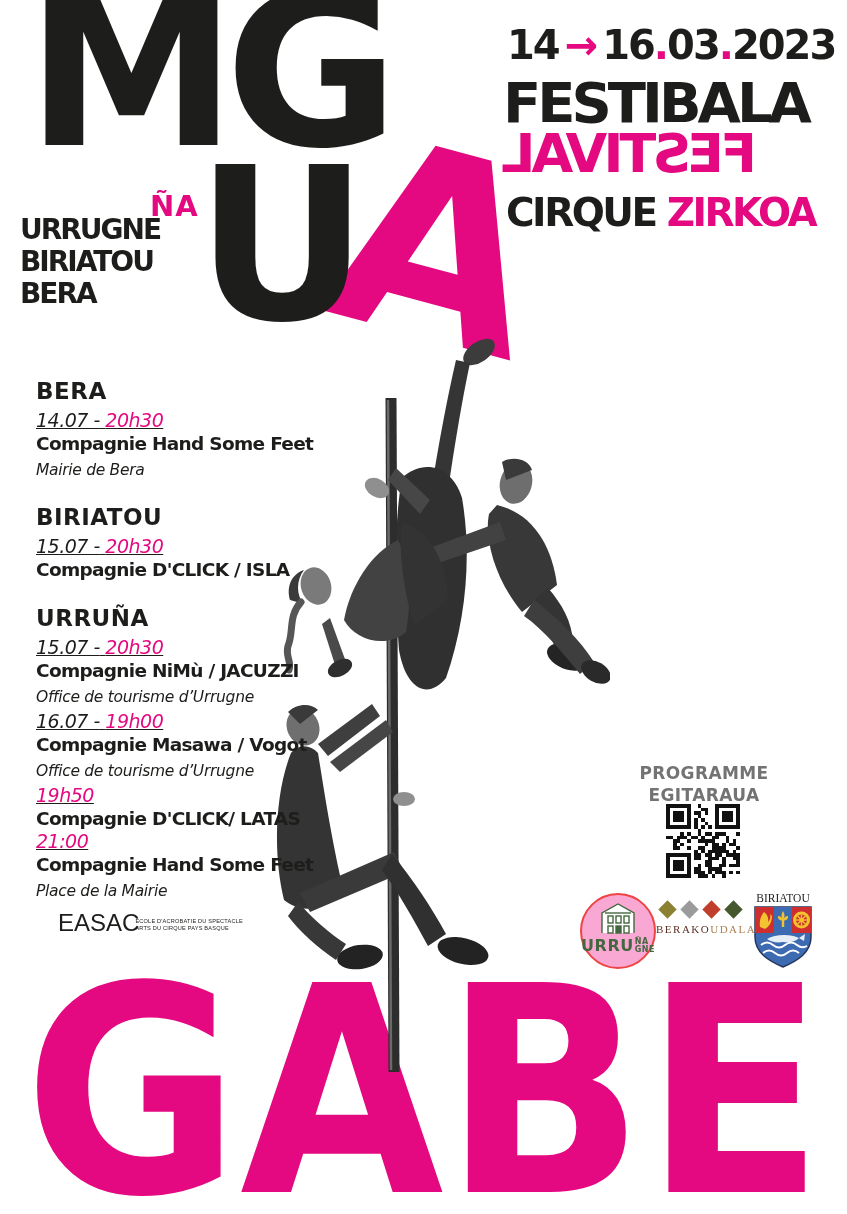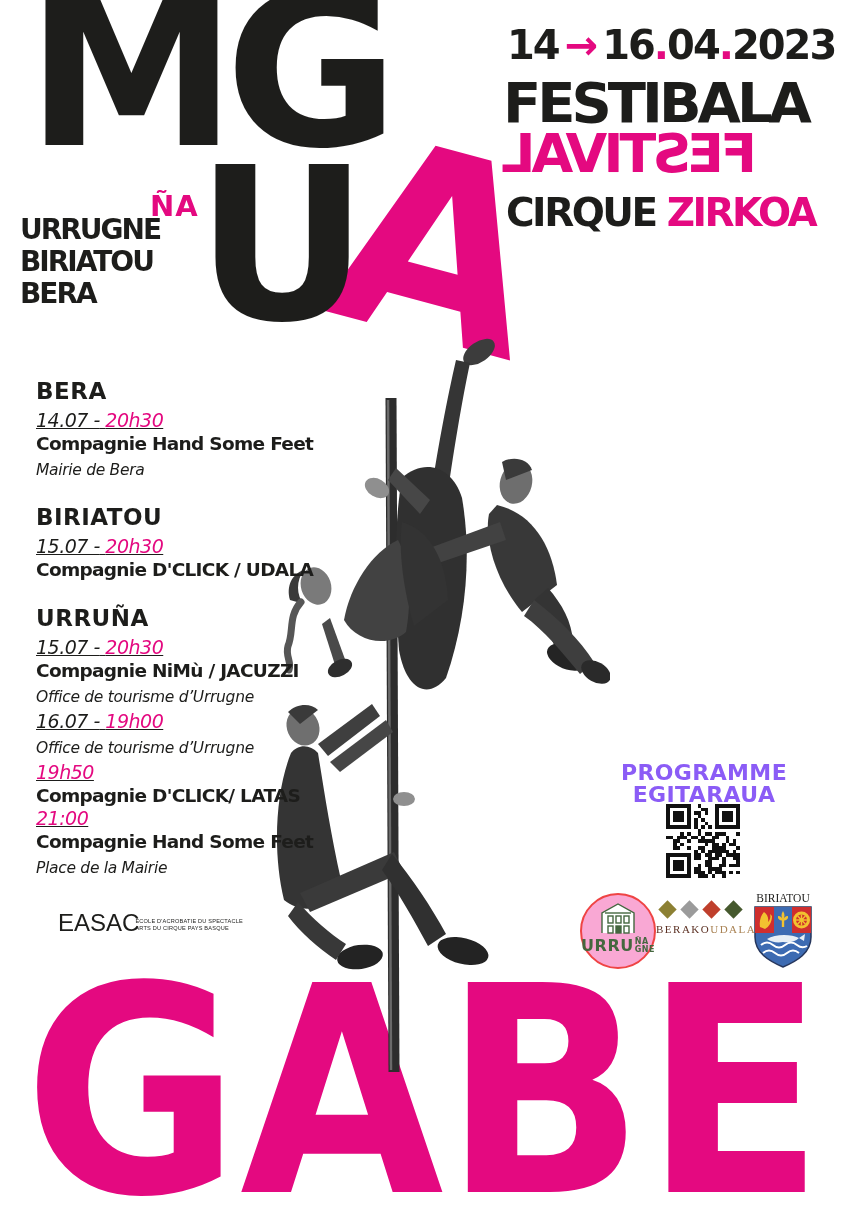--- a/index.html
+++ b/index.html
@@ -24,22 +24,22 @@
             display:inline-block;transform:scaleX(-1);z-index:3;}
   .cirque{left:506px;top:190px;font-size:39px;font-weight:bold;letter-spacing:-2.5px;white-space:nowrap;z-index:3;}
   
   .schedule{left:36px;top:378px;width:270px;z-index:4;}
   .sec{margin-bottom:25px;}
   .sec-title{font-size:23px;font-weight:bold;letter-spacing:.5px;margin:0 0 5px 0;}
   .ev-when{font-size:19px;font-style:italic;margin:1px 0 1px 0;letter-spacing:-.5px;text-decoration:underline;}
   .ev-co{font-size:18.5px;font-weight:bold;margin:2px 8px 0 0;letter-spacing:-.7px;white-space:nowrap;}
   .ev-venue{font-size:15.5px;font-style:italic;margin:7px 0 4px 0;letter-spacing:-.3px;}
   
-  .programme{left:618px;top:762px;width:172px;text-align:center;font-size:22px;font-weight:bold;
-             line-height:22px;color:#8b5cf6;letter-spacing:.4px;z-index:3;}
+  .programme{left:618px;top:762px;width:172px;text-align:center;font-size:17px;font-weight:bold;
+             line-height:22px;color:#737373;letter-spacing:.4px;z-index:3;}
   .qr{left:666px;top:804px;width:74px;height:74px;z-index:3;}
   
   .easac{left:58px;top:906px;display:flex;align-items:flex-start;z-index:3;}
   .easac-name{font-family:"Liberation Sans",sans-serif;font-size:24px;font-weight:normal;letter-spacing:0;line-height:34px;}
   .easac-sub{margin:12px 0 0 -4px;font-family:"Liberation Sans",sans-serif;font-size:5.6px;line-height:7px;letter-spacing:.2px;}
   .ur-logo{left:580px;top:893px;width:76px;height:76px;border-radius:50%;background:#f9a8d4;
            border:2px solid #ef4444;box-sizing:border-box;text-align:center;z-index:3;}
   .ur-word{position:absolute;left:0;right:0;top:41px;font-size:16px;font-weight:bold;color:#44673f;
            letter-spacing:.5px;display:flex;justify-content:center;align-items:center;}
   .ur-stack{display:inline-flex;flex-direction:column;font-size:8px;line-height:8px;margin-left:1px;text-align:left;}
@@ -62,21 +62,21 @@
   <div class="biglet l-u">U</div>
   <div class="biglet l-a">A</div>
   <div class="abs l-na">ÑA</div>
   <div class="abs towns">
     <div>URRUGNE</div>
     <div>BIRIATOU</div>
     <div>BERA</div>
   </div>
 
   <div class="abs dateline">
-    <span>14</span><span class="pink arrow">→</span><span>16</span><span class="pink">.</span><span>04</span><span class="pink">.</span><span>2023</span>
+    <span>14</span><span class="pink arrow">→</span><span>16</span><span class="pink">.</span><span>03</span><span class="pink">.</span><span>2023</span>
   </div>
   <div class="abs festibala">FESTIBALA</div>
   <div class="abs">
       <span class="abs festival">FESTIVAL</span>
     </div>
   <div class="abs cirque">
     <span>CIRQUE</span>
     <span class="pink">ZIRKOA</span>
   </div>
 
@@ -90,35 +90,36 @@
         <div class="ev-co">Compagnie Hand Some Feet</div>
         <div class="ev-venue">Mairie de Bera</div>
       </div>
     </div>
 
     <div class="sec">
       <div class="sec-title">BIRIATOU</div>
       <div>
         <div class="ev-when"><span>15.07 -</span>
           <span class="pink">20h30</span></div>
-        <div class="ev-co">Compagnie D'CLICK / UDALA</div>
+        <div class="ev-co">Compagnie D'CLICK / ISLA</div>
       </div>
     </div>
 
     <div class="sec">
       <div class="sec-title">URRUÑA</div>
       <div>
         <div class="ev-when"><span>15.07 -</span>
           <span class="pink">20h30</span></div>
         <div class="ev-co">Compagnie NiMù / JACUZZI</div>
         <div class="ev-venue">Office de tourisme d’Urrugne</div>
       </div>
       <div>
         <div class="ev-when"><span>16.07 -</span>
           <span class="pink">19h00</span></div>
+        <div class="ev-co">Compagnie Masawa / Vogot</div>
         <div class="ev-venue">Office de tourisme d’Urrugne</div>
       </div>
       <div>
         <div class="ev-when"><span class="pink">19h50</span></div>
         <div class="ev-co">Compagnie D'CLICK/ LATAS</div>
       </div>
       <div>
         <div class="ev-when"><span class="pink">21:00</span></div>
         <div class="ev-co">Compagnie Hand Some Feet</div>
         <div class="ev-venue">Place de la Mairie</div>

